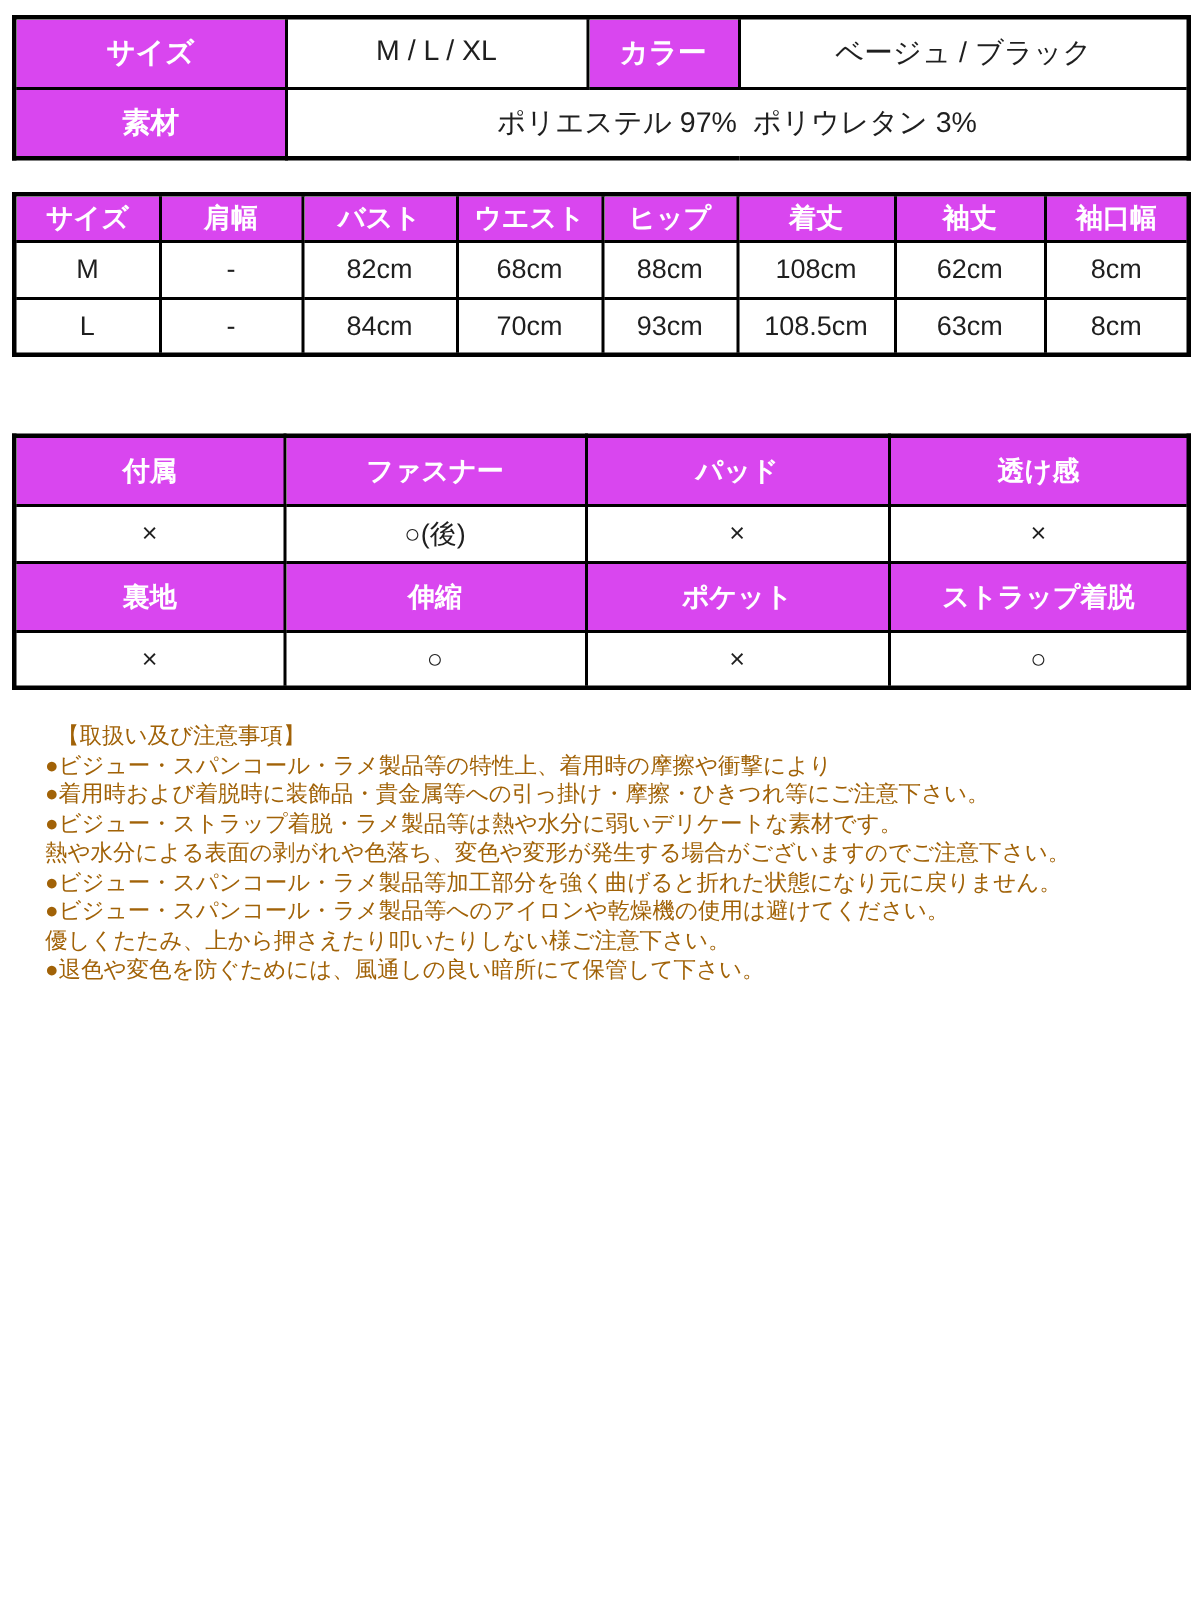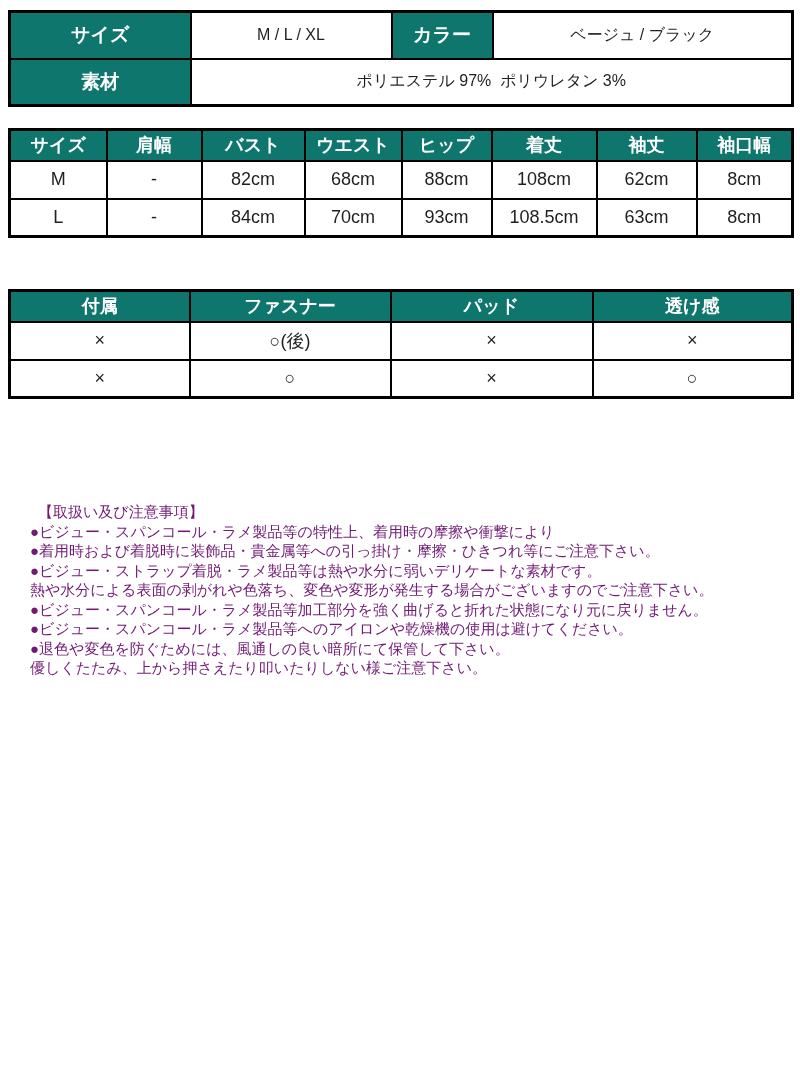--- a/index.html
+++ b/index.html
@@ -25,57 +25,57 @@
     border: 3px solid #000000;
   }
   table.spec th, table.spec td {
     border: 2px solid #000000;
     text-align: center;
     vertical-align: middle;
     padding: 0;
     overflow: hidden;
   }
   table.spec th {
-    background: #0f766e;
+    background: #d946ef;
     color: #ffffff;
     font-weight: bold;
     font-family: Liberation Mono, monospace;
   }
   table.spec td {
     background: #ffffff;
     color: #1f1f1f;
     font-weight: normal;
   }
   
   .t1 { top: 10px; }
   .t1 tr { height: 47px; }
   .t1 th { font-size: 19px; }
-  .t1 td { font-size: 16px; }
+  .t1 td { font-size: 19px; }
   .t1 td.ws { white-space: pre; }
   
   .t2 { top: 128px; }
   .t2 tr.hdr { height: 31px; }
   .t2 tr.data { height: 38px; }
   .t2 th { font-size: 18px; }
   .t2 td { font-size: 18px; }
   
   .t3 { top: 289px; }
-  .t3 tr.hdr { height: 31px; }
+  .t3 tr.hdr { height: 46px; }
   .t3 tr.data { height: 38px; }
   .t3 th { font-size: 18px; }
   .t3 td { font-size: 18px; }
   
   .notes {
     position: absolute;
     left: 30px;
-    top: 502px;
+    top: 481px;
     width: 760px;
     font-size: 15px;
     line-height: 19.5px;
-    color: #701a75;
+    color: #a16207;
   }
   .notes .notes-title { margin-left: 8px; }
 </style>
 </head>
 <body>
 
 <div class="page">
 
   <table class="spec t1">
     <colgroup>
@@ -156,34 +156,40 @@
       <th>ファスナー</th>
       <th>パッド</th>
       <th>透け感</th>
     </tr>
     <tr class="data">
       <td>×</td>
       <td>○(後)</td>
       <td>×</td>
       <td>×</td>
     </tr>
+    <tr class="hdr">
+      <th>裏地</th>
+      <th>伸縮</th>
+      <th>ポケット</th>
+      <th>ストラップ着脱</th>
+    </tr>
     <tr class="data">
       <td>×</td>
       <td>○</td>
       <td>×</td>
       <td>○</td>
     </tr>
   </tbody>
     </table>
 
   <div class="notes">
     <div class="notes-title">【取扱い及び注意事項】</div>
     <div class="notes-line">●ビジュー・スパンコール・ラメ製品等の特性上、着用時の摩擦や衝撃により</div>
     <div class="notes-line">●着用時および着脱時に装飾品・貴金属等への引っ掛け・摩擦・ひきつれ等にご注意下さい。</div>
     <div class="notes-line">●ビジュー・ストラップ着脱・ラメ製品等は熱や水分に弱いデリケートな素材です。</div>
     <div class="notes-line">熱や水分による表面の剥がれや色落ち、変色や変形が発生する場合がございますのでご注意下さい。</div>
     <div class="notes-line">●ビジュー・スパンコール・ラメ製品等加工部分を強く曲げると折れた状態になり元に戻りません。</div>
     <div class="notes-line">●ビジュー・スパンコール・ラメ製品等へのアイロンや乾燥機の使用は避けてください。</div>
+    <div class="notes-line">優しくたたみ、上から押さえたり叩いたりしない様ご注意下さい。</div>
     <div class="notes-line">●退色や変色を防ぐためには、風通しの良い暗所にて保管して下さい。</div>
-    <div class="notes-line">優しくたたみ、上から押さえたり叩いたりしない様ご注意下さい。</div>
   </div>
 
 </div>
 
 </body></html>

